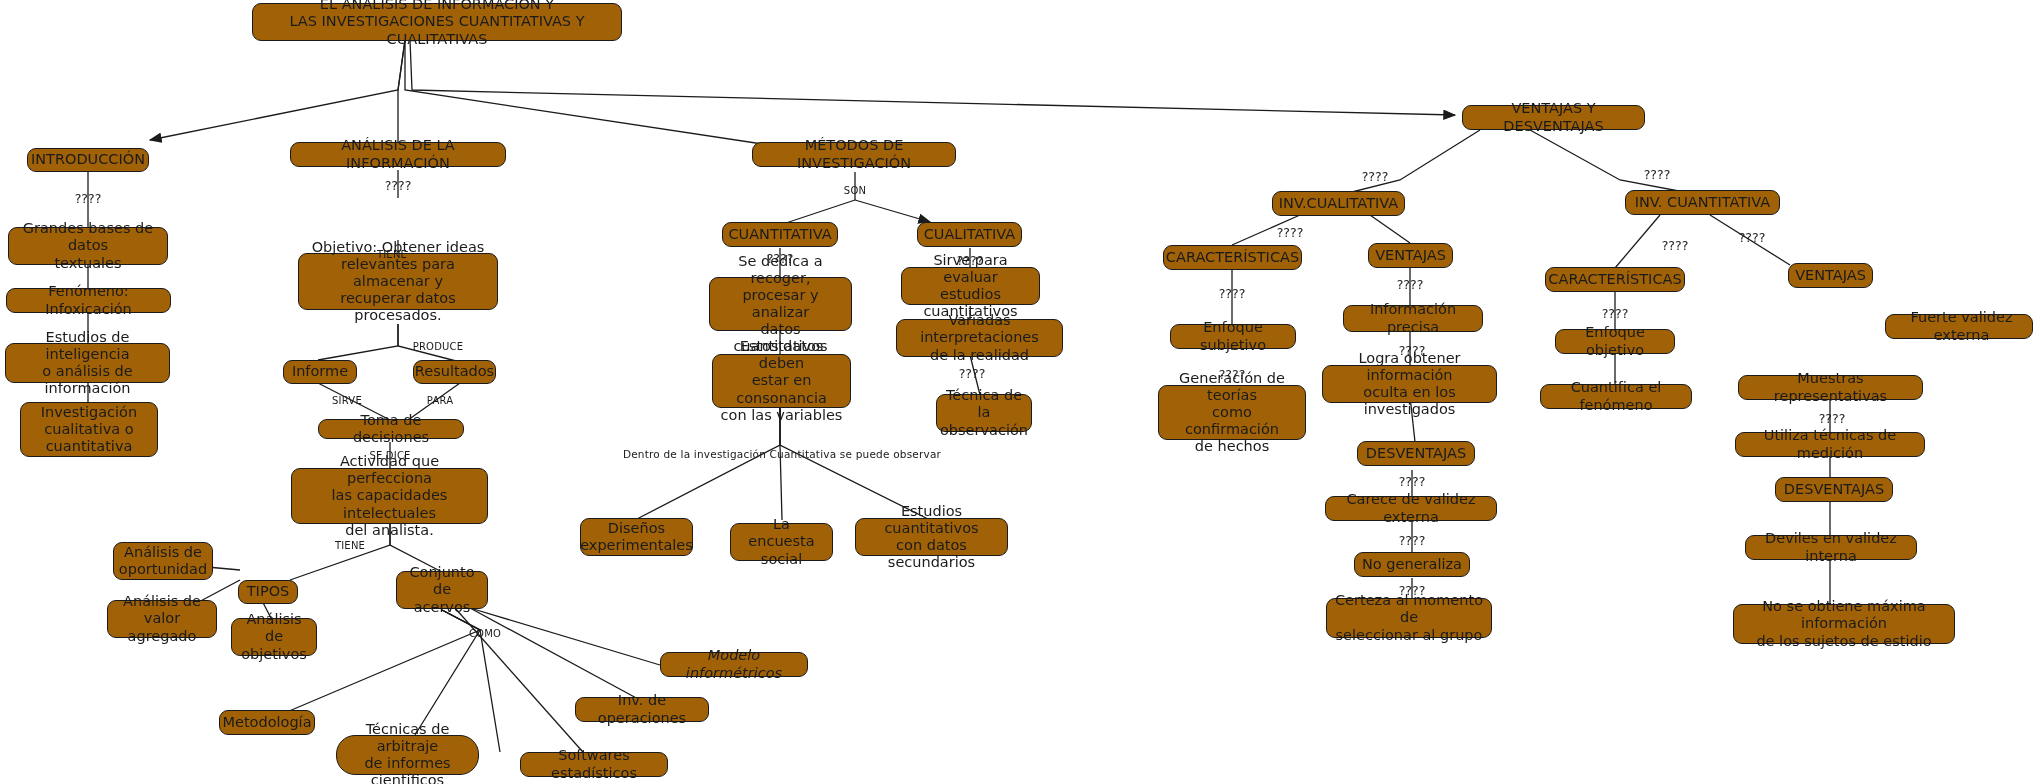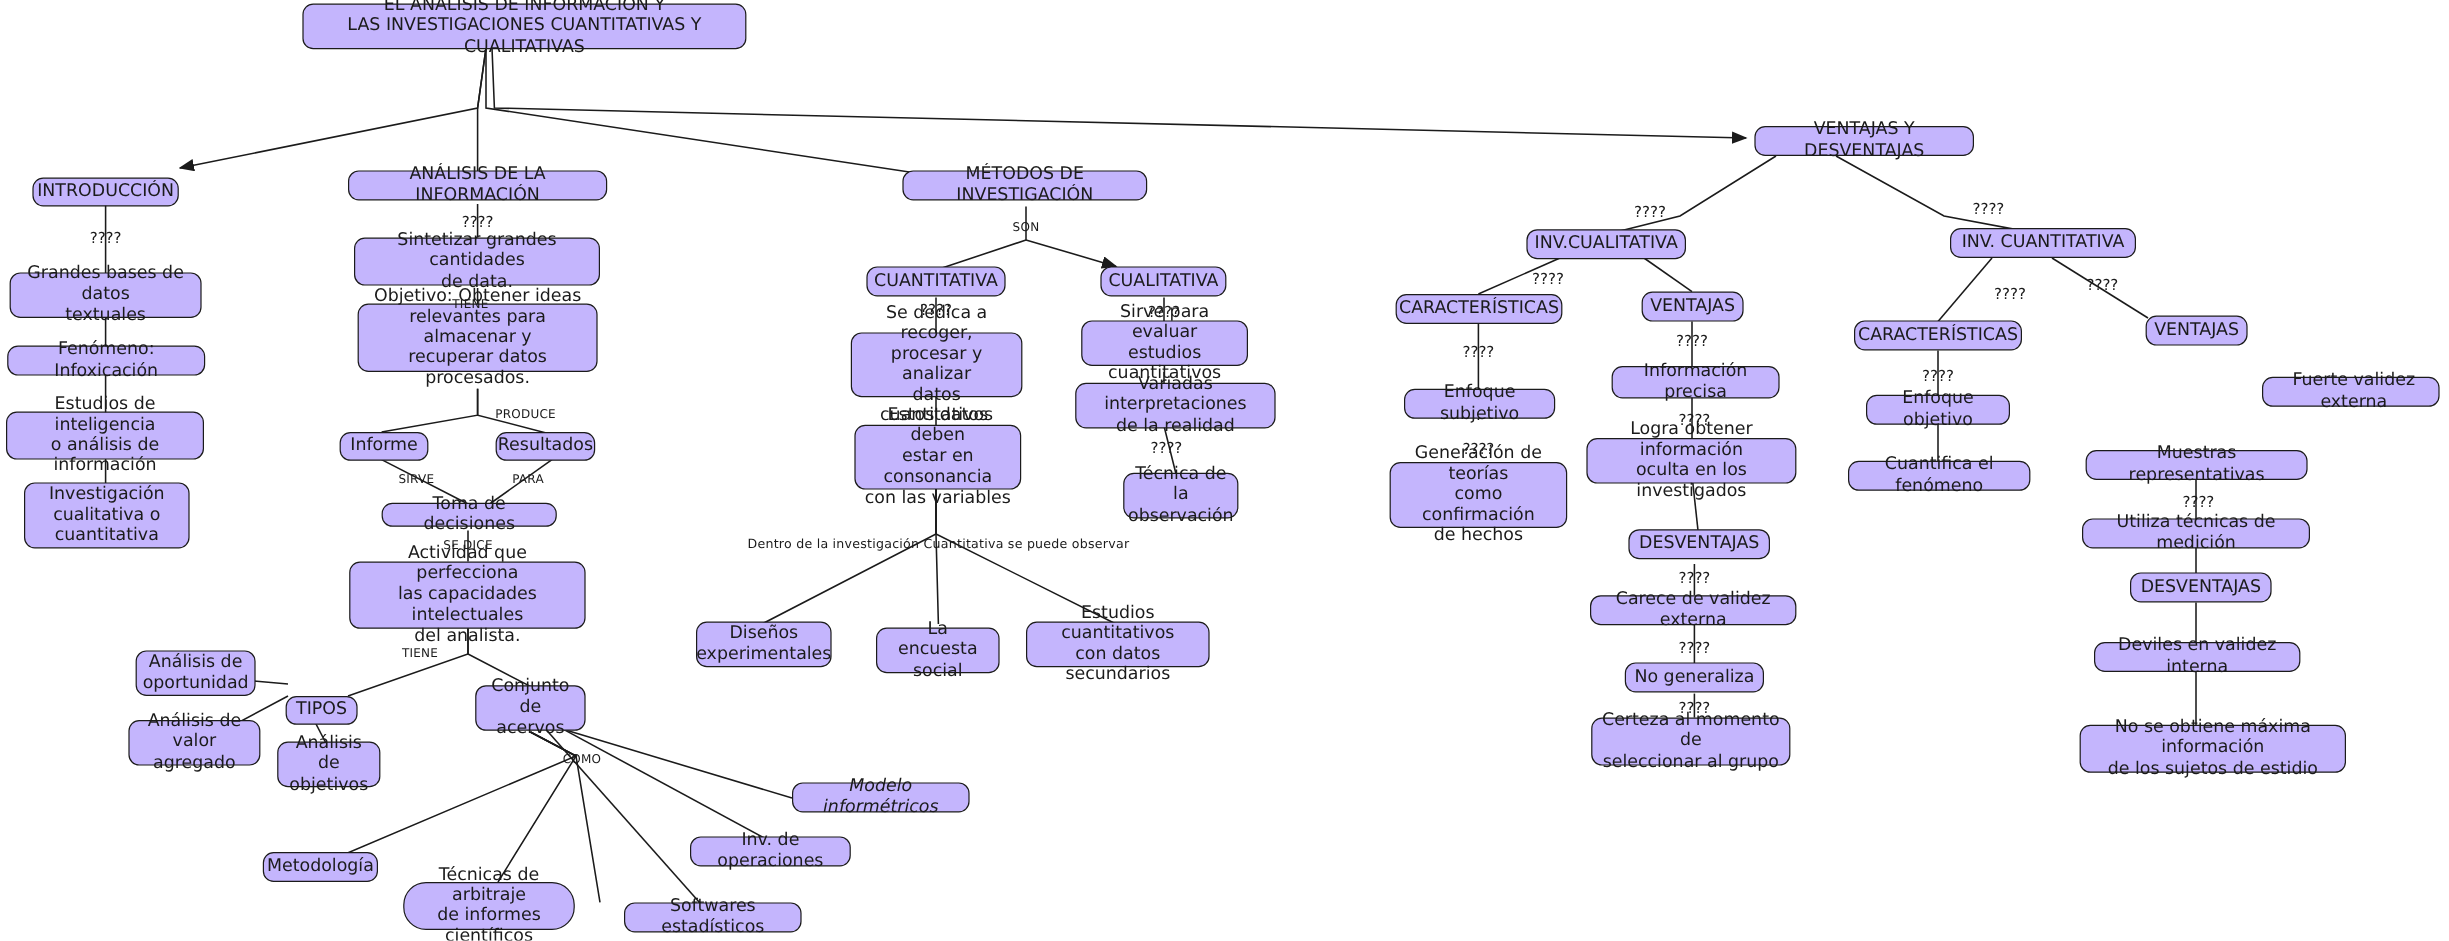--- a/index.html
+++ b/index.html
@@ -2,21 +2,21 @@
 <html><head>
 <meta charset="utf-8">
 <style>
   html,body{margin:0;padding:0;background:#ffffff;}
   body{font-family:"DejaVu Sans","Liberation Sans",sans-serif;}
   #canvas{position:relative;width:2041px;height:784px;background:#ffffff;overflow:hidden;}
   svg#edges{position:absolute;left:0;top:0;width:2041px;height:784px;pointer-events:none;}
   .node{
     position:absolute;
     box-sizing:border-box;
-    background:#c4b5fd;
+    background:#a16207;
     border:1px solid #1b1b1b;
     border-radius:9px;
     color:#1b1b1b;
     display:flex;
     align-items:center;
     justify-content:center;
     text-align:center;
     line-height:1.18;
     font-size:14.5px;
     padding:3px 7px;
@@ -126,22 +126,20 @@
 textuales</div>
   <div class="node" style="left:6px;top:288px;width:165px;height:25px;">Fenómeno: Infoxicación</div>
   <div class="node" style="left:5px;top:343px;width:165px;height:40px;">Estudios de inteligencia
 o análisis de información</div>
   <div class="node" style="left:20px;top:402px;width:138px;height:55px;">Investigación
 cualitativa o
 cuantitativa</div>
 
   <div class="node" style="left:290px;top:142px;width:216px;height:25px;">ANÁLISIS DE LA INFORMACIÓN</div>
   <div class="lbl q" style="left:398px;top:185px;">????</div>
-  <div class="node" style="left:295px;top:198px;width:205px;height:40px;">Sintetizar grandes cantidades
-de data.</div>
   <div class="lbl" style="left:392px;top:254px;">TIENE</div>
   <div class="node" style="left:298px;top:253px;width:200px;height:57px;">Objetivo: Obtener ideas
 relevantes para almacenar y
 recuperar datos procesados.</div>
   <div class="lbl" style="left:396px;top:346px;margin-left:42px;">PRODUCE</div>
   <div class="node" style="left:283px;top:360px;width:74px;height:24px;">Informe</div>
   <div class="node" style="left:413px;top:360px;width:83px;height:24px;">Resultados</div>
   <div class="lbl" style="left:347px;top:400px;">SIRVE</div>
   <div class="lbl" style="left:440px;top:400px;">PARA</div>
   <div class="node" style="left:318px;top:419px;width:146px;height:20px;">Toma de decisiones</div>

